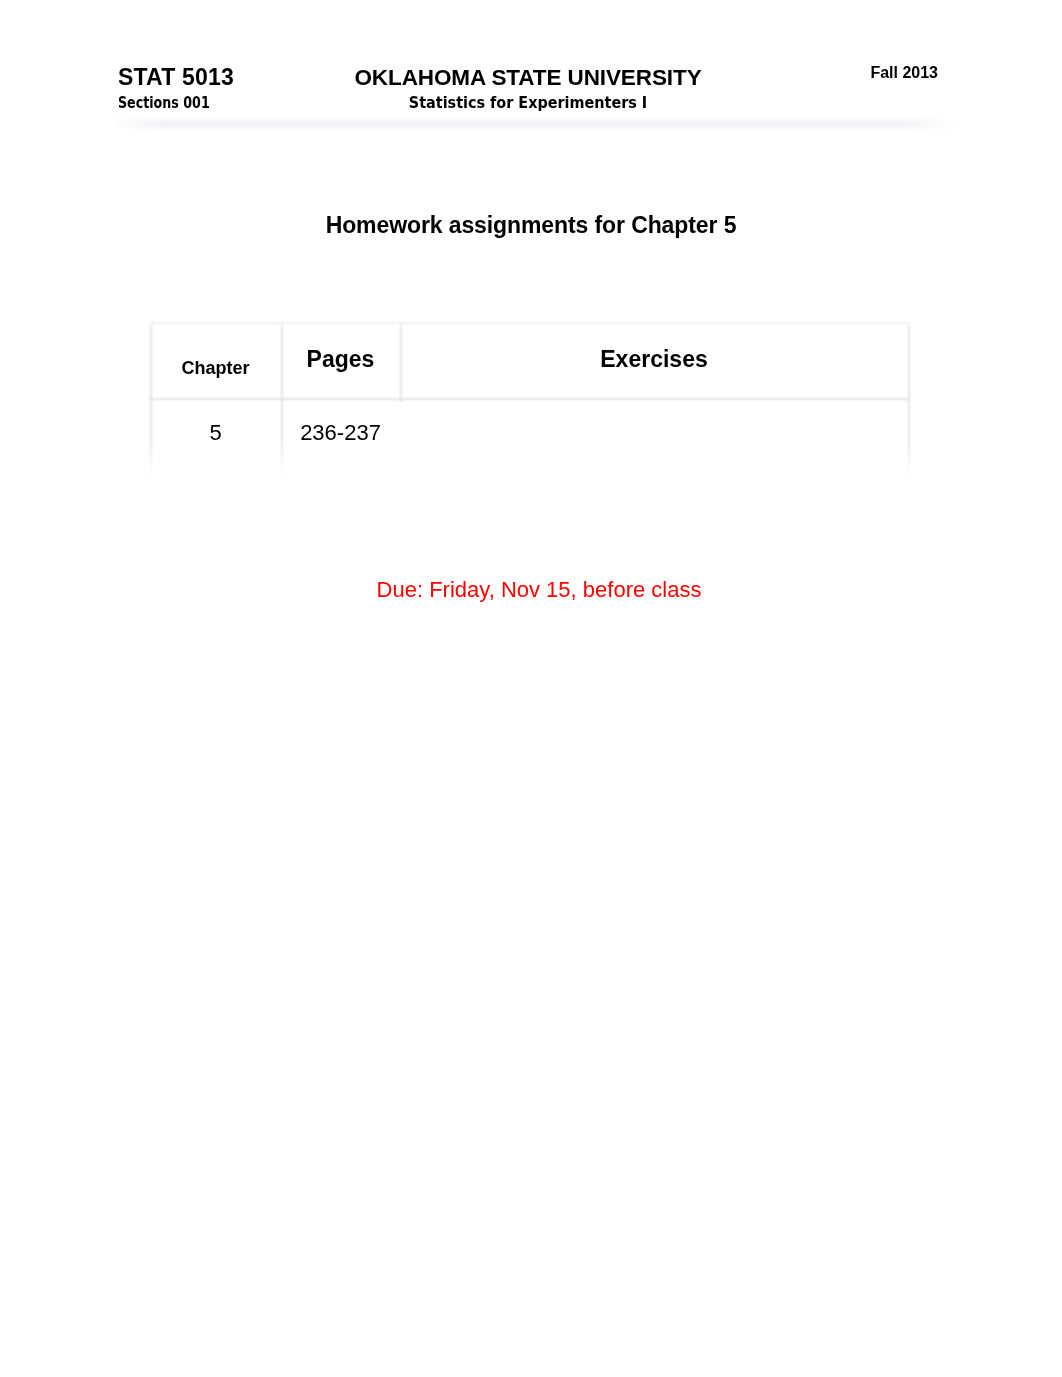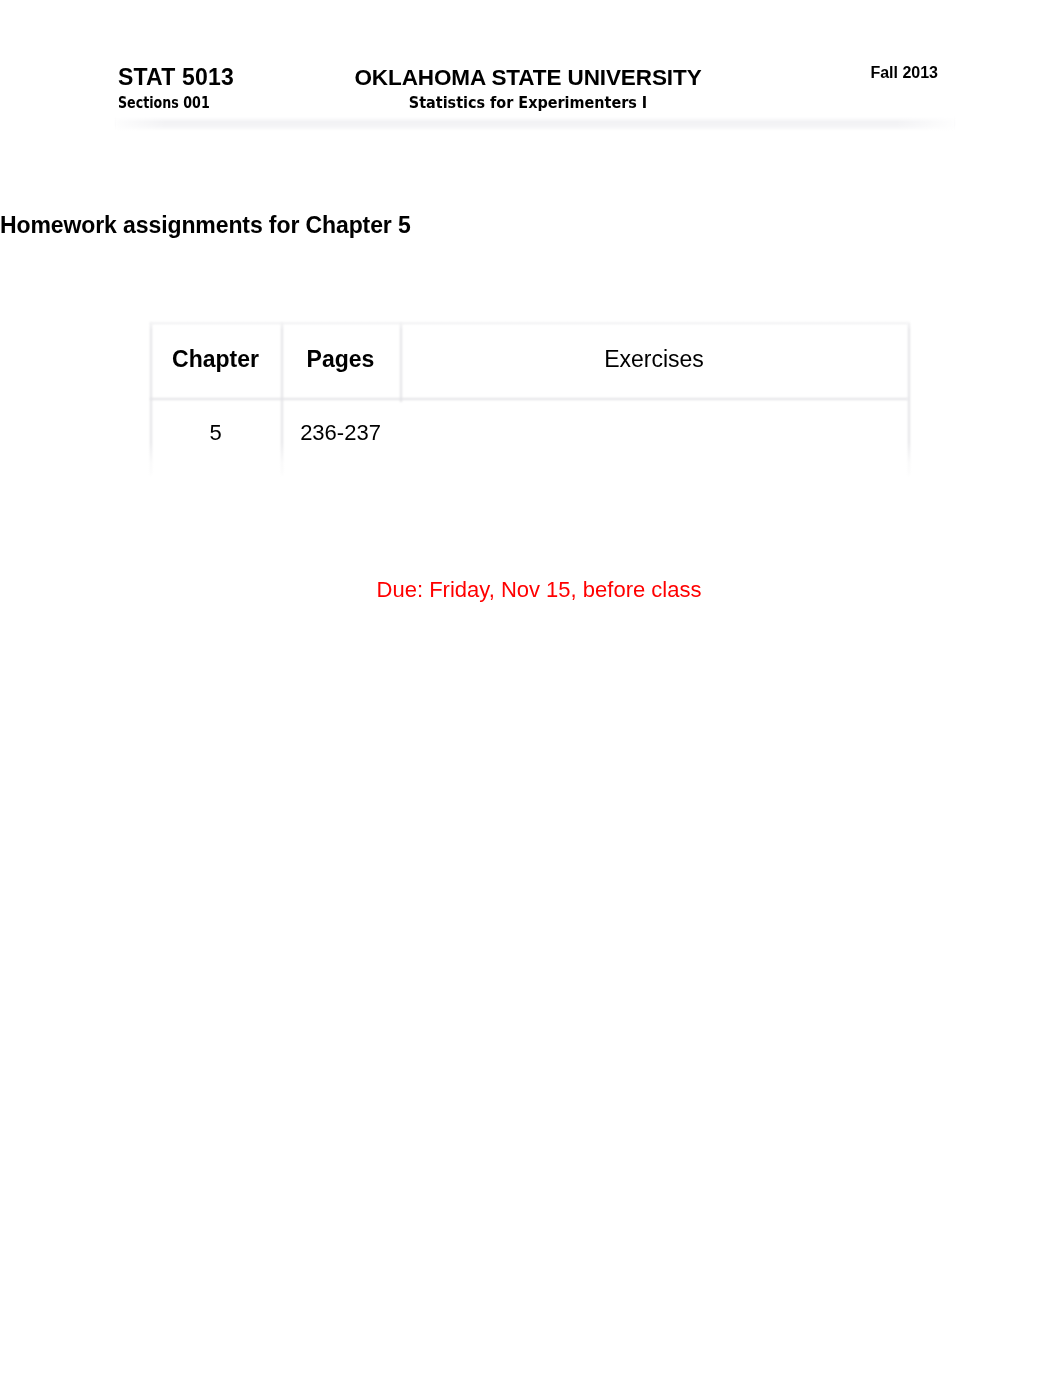--- a/index.html
+++ b/index.html
@@ -114,21 +114,21 @@
                 rgba(255,255,255,0) 93%,
                 rgba(255,255,255,0.9) 100%);
   }
 
   
   #assignment-title {
     position: absolute;
     left: 0;
     top: 212px;
     width: 1062px;
-    text-align: left;
+    text-align: center;
     font-size: 23px;
     font-weight: bold;
     letter-spacing: -0.1px;
   }
 
   
   #hw-table-wrap {
     position: absolute;
     left: 150px;
     top: 322px;
@@ -173,43 +173,43 @@
     background: linear-gradient(to top,
                 rgba(255,255,255,0) 0%,
                 rgba(255,255,255,0.8) 60%,
                 rgba(255,255,255,1) 100%);
     pointer-events: none;
   }
 
   .th-chapter {
     position: absolute;
     left: 0px;
-    top: 24px;
+    top: 36px;
     width: 131px;
     text-align: center;
-    font-size: 23px;
+    font-size: 18px;
     font-weight: bold;
   }
   .th-pages {
     position: absolute;
     left: 131px;
     top: 24px;
     width: 119px;
     text-align: center;
     font-size: 23px;
     font-weight: bold;
   }
   .th-exercises {
     position: absolute;
     left: 250px;
     top: 24px;
     width: 508px;
     text-align: center;
     font-size: 23px;
-    font-weight: normal;
+    font-weight: bold;
   }
   .td-chapter {
     position: absolute;
     left: 0px;
     top: 98px;
     width: 131px;
     text-align: center;
     font-size: 22px;
     font-weight: normal;
   }

